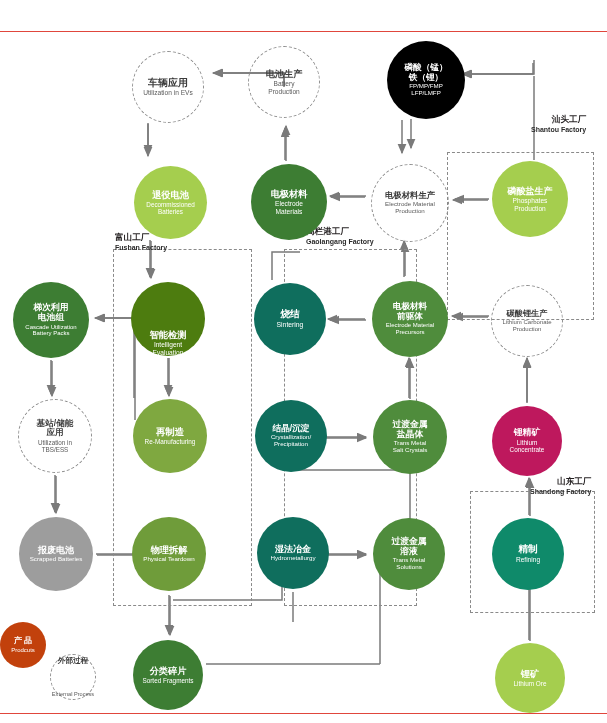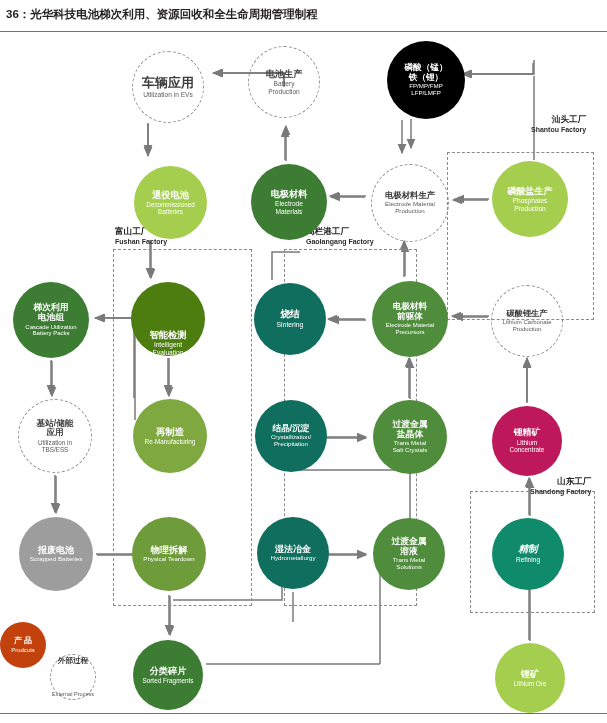--- a/index.html
+++ b/index.html
@@ -61,23 +61,20 @@
   }
   .zone-label .cn{display:block;font-size:8.6px;font-weight:700;}
   .zone-label .en{display:block;font-size:7px;font-weight:700;color:#2b2b2b;}
   .zone-label.right .cn,.zone-label.right .en{text-align:right;}
 </style>
 </head>
 <body>
 
 <div id="canvas">
 
-  <div class="header">
-    <div class="header-title">36：光华科技电池梯次利用、资源回收和全生命周期管理制程</div>
-  </div>
   <div class="rule-top"></div>
   <div class="rule-bottom"></div>
 
   <svg class="links" viewBox="0 0 607 723">
     <defs>
       <marker id="ah" markerWidth="8" markerHeight="8" refX="6.2" refY="3" orient="auto">
         <path d="M0,0 L7,3 L0,6 z" fill="#7a7a7a"></path>
       </marker>
     </defs>
     <g fill="none" stroke="#7a7a7a" stroke-width="1.5">
@@ -227,40 +224,40 @@
       <path d="M282,582 L282,600 L173,600"></path>
       <path d="M293,592 L293,622"></path>
     </g>
   </svg>
 
   <div class="zone" style="left:113px;top:249px;width:139px;height:357px;"></div>
   <div class="zone" style="left:284px;top:249px;width:133px;height:357px;"></div>
   <div class="zone" style="left:447px;top:152px;width:147px;height:168px;"></div>
   <div class="zone" style="left:470px;top:491px;width:125px;height:122px;"></div>
 
-  <div class="zone-label" style="left:115px;top:226px;">
+  <div class="zone-label" style="left:115px;top:232px;">
     <span class="cn">富山工厂</span>
     <span class="en">Fushan Factory</span>
   </div>
   <div class="zone-label" style="left:306px;top:226px;">
     <span class="cn">高栏港工厂</span>
     <span class="en">Gaolangang Factory</span>
   </div>
   <div class="zone-label right" style="left:531px;top:114px;">
     <span class="cn">汕头工厂</span>
     <span class="en">Shantou Factory</span>
   </div>
   <div class="zone-label right" style="left:530px;top:476px;">
     <span class="cn">山东工厂</span>
     <span class="en">Shandong Factory</span>
   </div>
 
   <div id="node-layer">
       <div class="node dashed" style="left: 132px; top: 51px; width: 72px; height: 72px;">
-        <div class="cn" style="font-size: 13px;">车辆应用</div>
+        <div class="cn" style="font-size: 10px;">车辆应用</div>
         <div class="en" style="font-size: 6.6px; margin-top: 1px;">Utilization in EVs</div>
       </div>
       <div class="node dashed" style="left: 248px; top: 46px; width: 72px; height: 72px;">
         <div class="cn" style="font-size: 9.2px;">电池生产</div>
         <div class="en" style="font-size: 6.6px; margin-top: 1px;">Battery<br>Production</div>
       </div>
       <div class="node solid" style="left: 387px; top: 41px; width: 78px; height: 78px; background: #000000;">
         <div class="cn" style="font-size: 8.6px;">磷酸（锰）<br>铁（锂）</div>
         <div class="en" style="font-size: 6.2px; margin-top: 1px;">FP/MP/FMP<br>LFP/LMFP</div>
       </div>
@@ -330,21 +327,21 @@
       </div>
       <div class="node solid" style="left: 257px; top: 517px; width: 72px; height: 72px; background: rgb(15, 110, 93);">
         <div class="cn" style="font-size: 9px;">湿法冶金</div>
         <div class="en" style="font-size: 6.2px; margin-top: 1px;">Hydrometallurgy</div>
       </div>
       <div class="node solid" style="left: 373px; top: 518px; width: 72px; height: 72px; background: rgb(79, 140, 60);">
         <div class="cn" style="font-size: 8.8px;">过渡金属<br>溶液</div>
         <div class="en" style="font-size: 6.2px; margin-top: 1px;">Trans Metal<br>Solutions</div>
       </div>
       <div class="node solid" style="left: 492px; top: 518px; width: 72px; height: 72px; background: rgb(15, 138, 106);">
-        <div class="cn" style="font-size: 9.6px; font-style: italic;">精制</div>
+        <div class="cn" style="font-size: 9.6px;">精制</div>
         <div class="en" style="font-size: 6.6px; margin-top: 1px;">Refining</div>
       </div>
       <div class="node solid" style="left: 133px; top: 640px; width: 70px; height: 70px; background: rgb(61, 125, 51);">
         <div class="cn" style="font-size: 9.2px;">分类碎片</div>
         <div class="en" style="font-size: 6.4px; margin-top: 1px;">Sorted Fragments</div>
       </div>
       <div class="node solid" style="left: 495px; top: 643px; width: 70px; height: 70px; background: rgb(165, 206, 78);">
         <div class="cn" style="font-size: 9.2px;">锂矿</div>
         <div class="en" style="font-size: 6.4px; margin-top: 1px;">Lithium Ore</div>
       </div>

